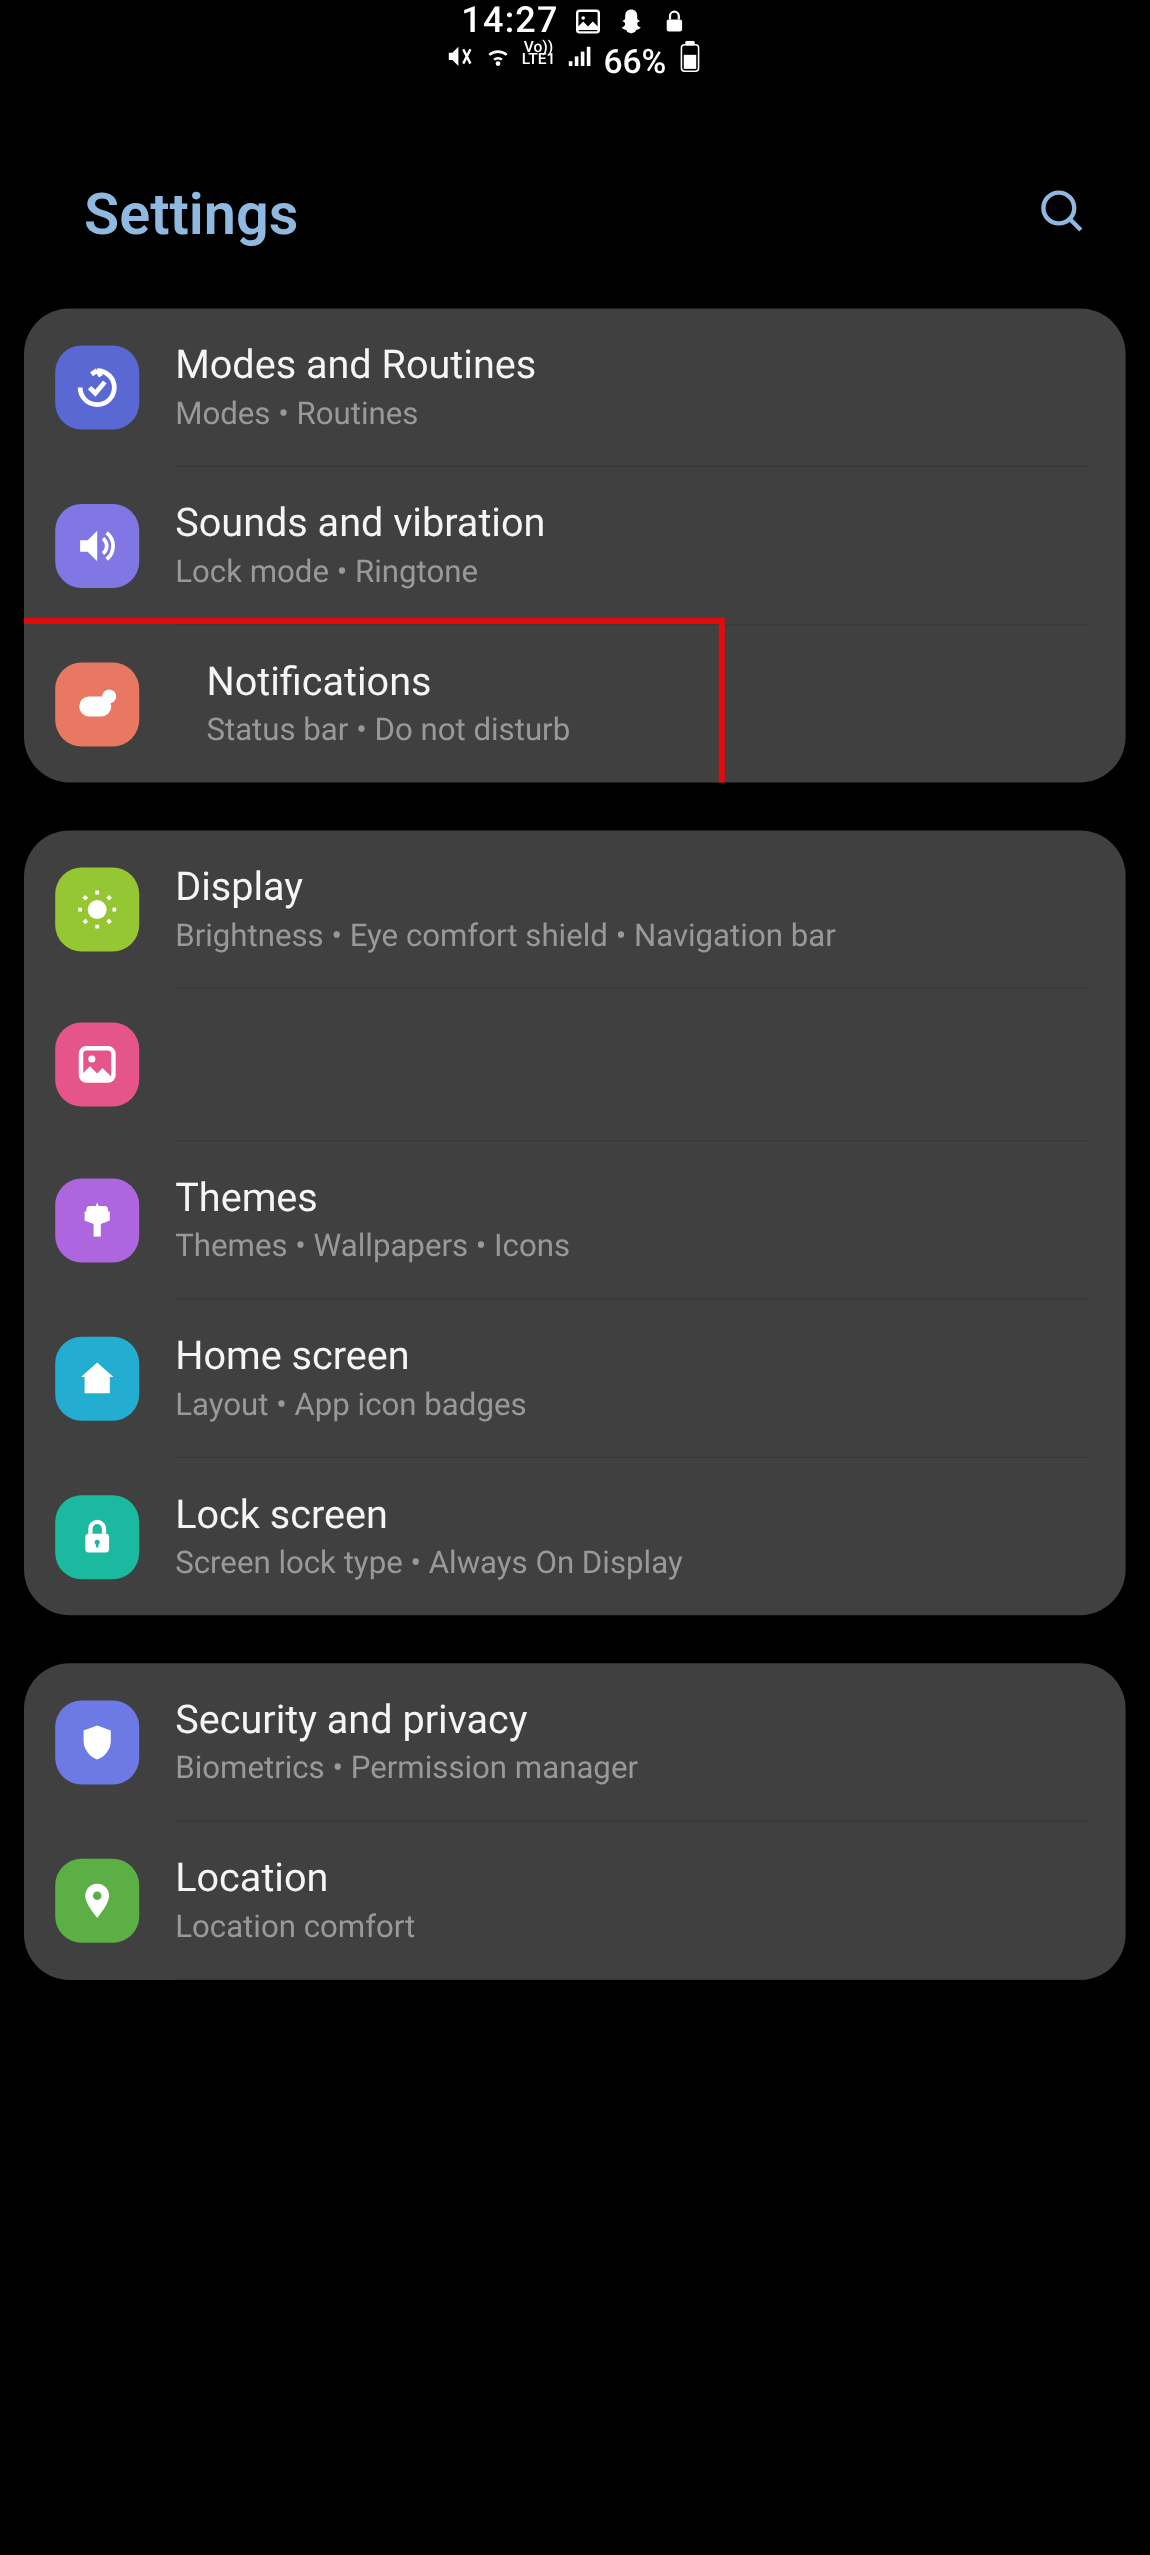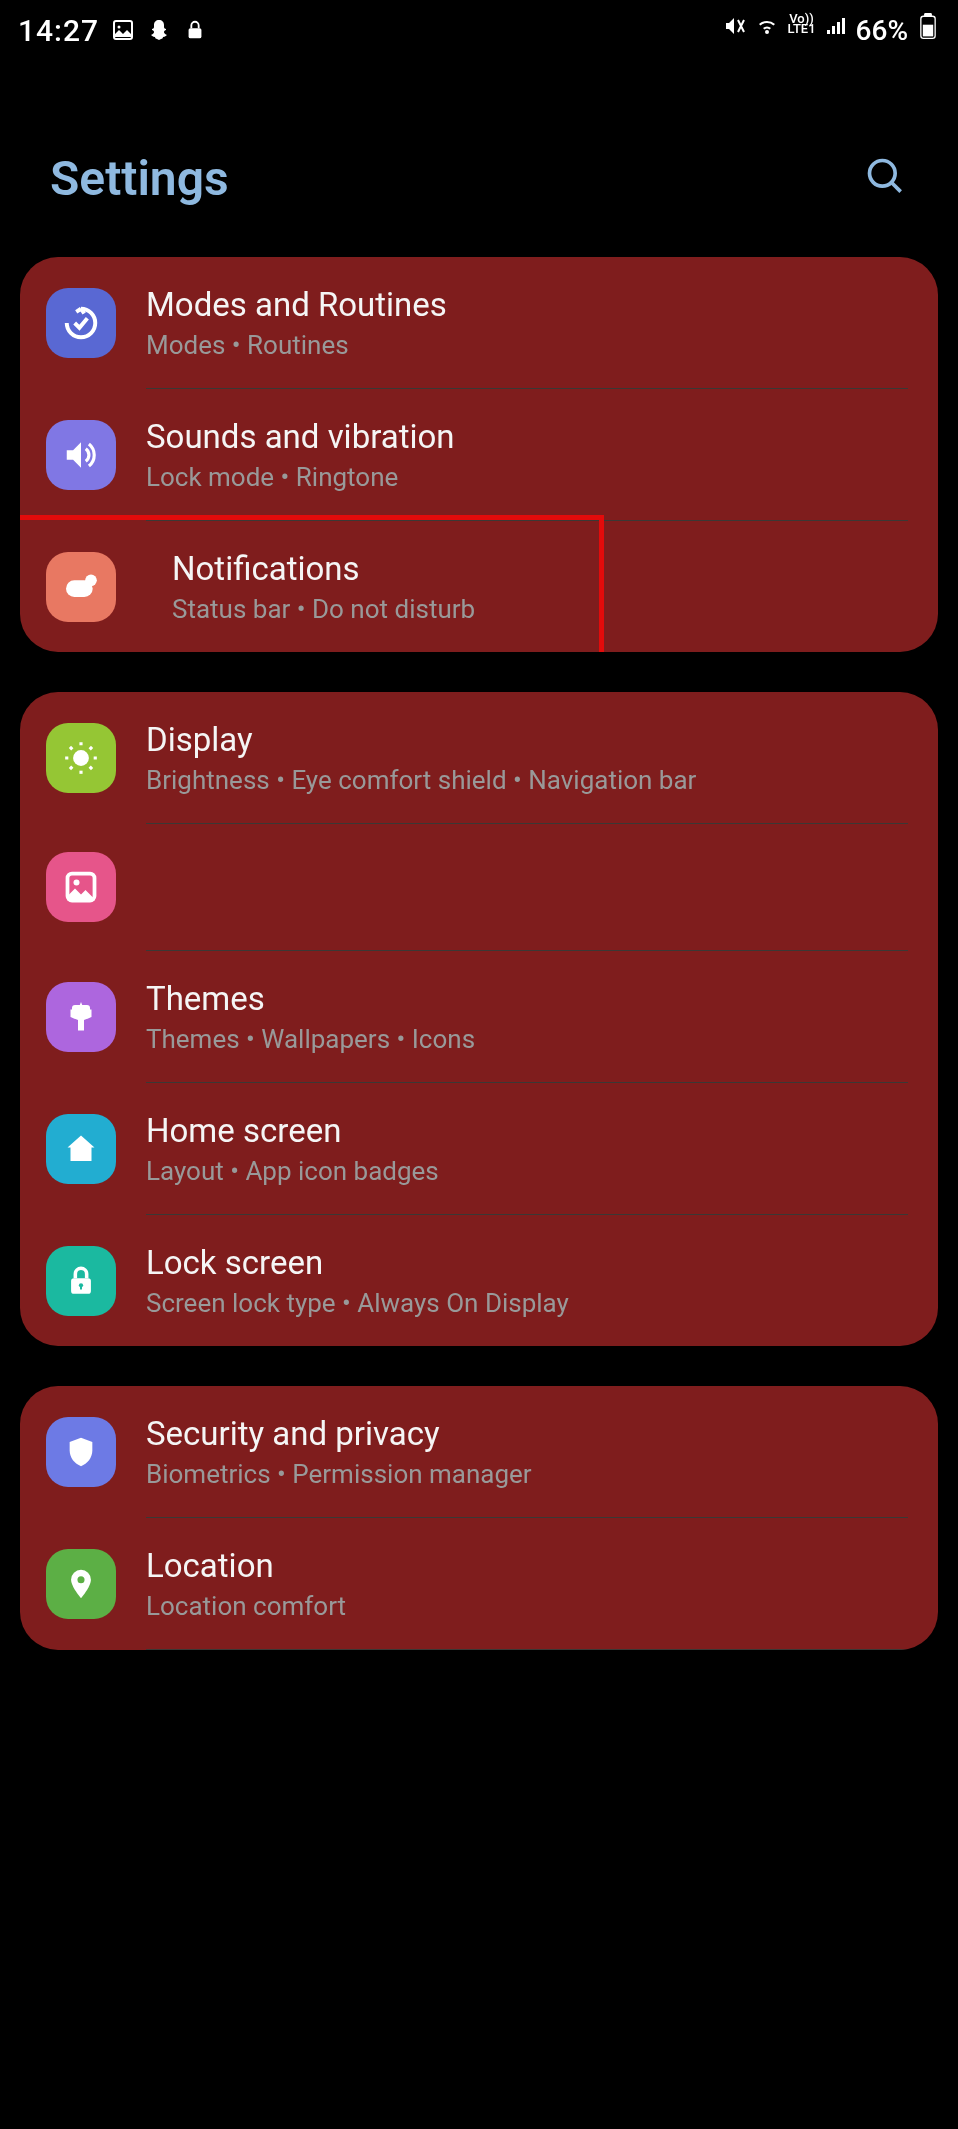--- a/index.html
+++ b/index.html
@@ -16,20 +16,21 @@
       overflow: hidden;
     }
     .status-bar {
       height: 60px;
       display: flex;
       justify-content: space-between;
       align-items: center;
       padding: 0 18px;
       font-size: 28px;
       font-weight: 500;
+      flex-direction: column;
     }
     .status-left {
       display: flex;
       align-items: center;
       gap: 12px;
     }
     .status-right {
       display: flex;
       align-items: flex-start;
       gap: 8px;
@@ -43,31 +44,32 @@
       height: 24px;
       display: flex;
       align-items: center;
       justify-content: center;
     }
     .header {
       padding: 90px 50px 50px 50px;
       display: flex;
       justify-content: space-between;
       align-items: center;
+      margin-left: 20px;
     }
     .header-title {
       font-size: 48px;
       font-weight: 600;
       color: #8FB9E0;
     }
     .search-icon {
       color: #8FB9E0;
     }
     .card {
-      background: #7f1d1d;
+      background: #404040;
       border-radius: 38px;
       margin: 0 20px 40px 20px;
       overflow: hidden;
     }
     .settings-item {
       display: flex;
       align-items: center;
       padding: 28px 26px;
       position: relative;
     }

